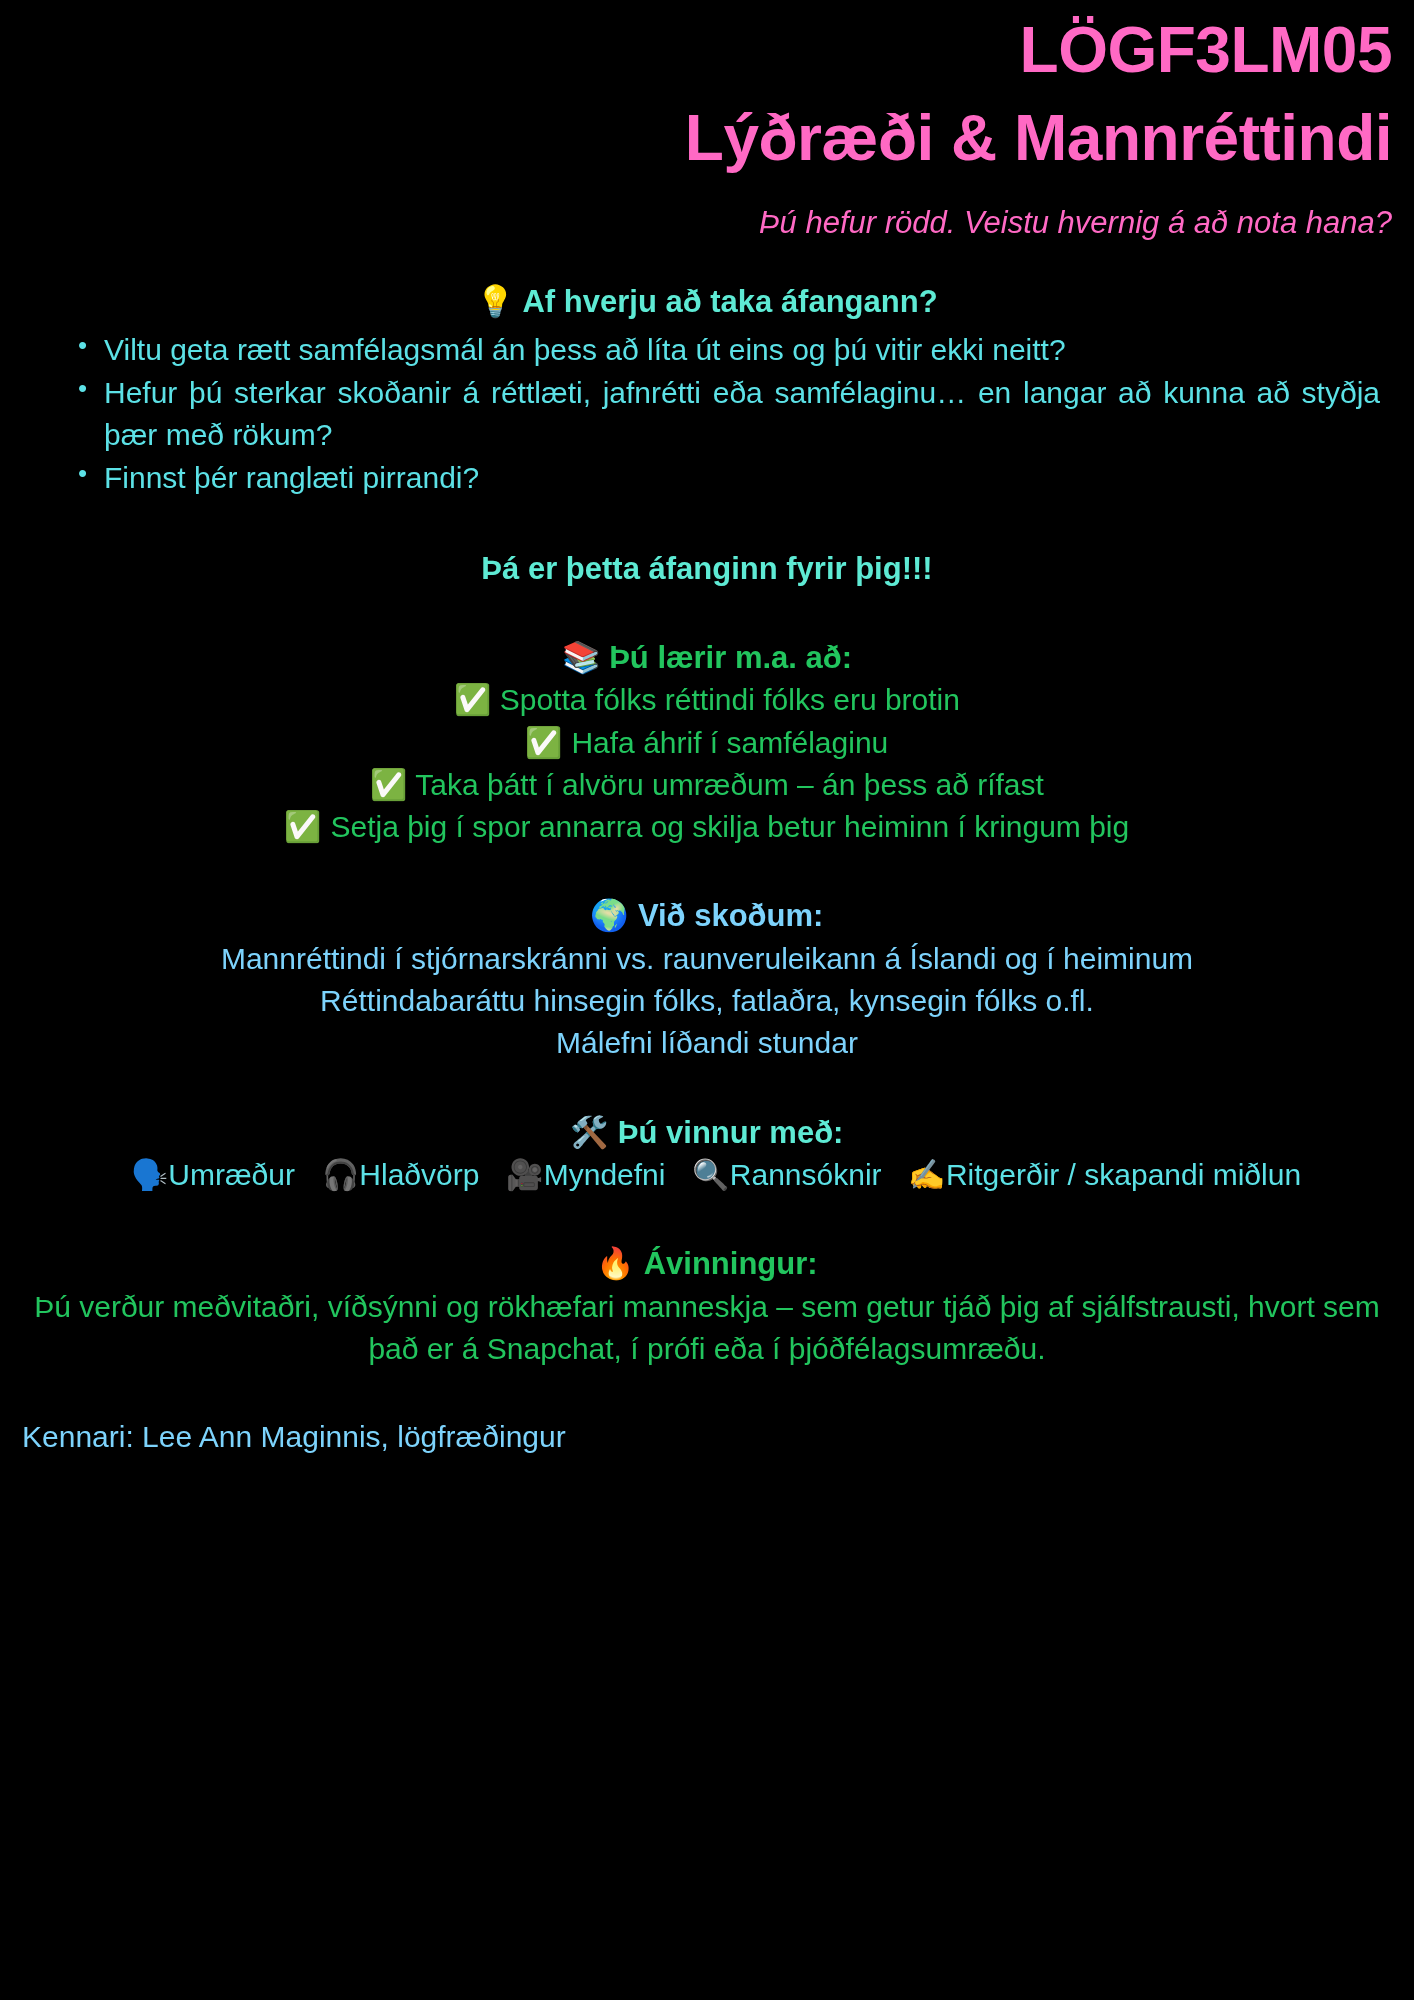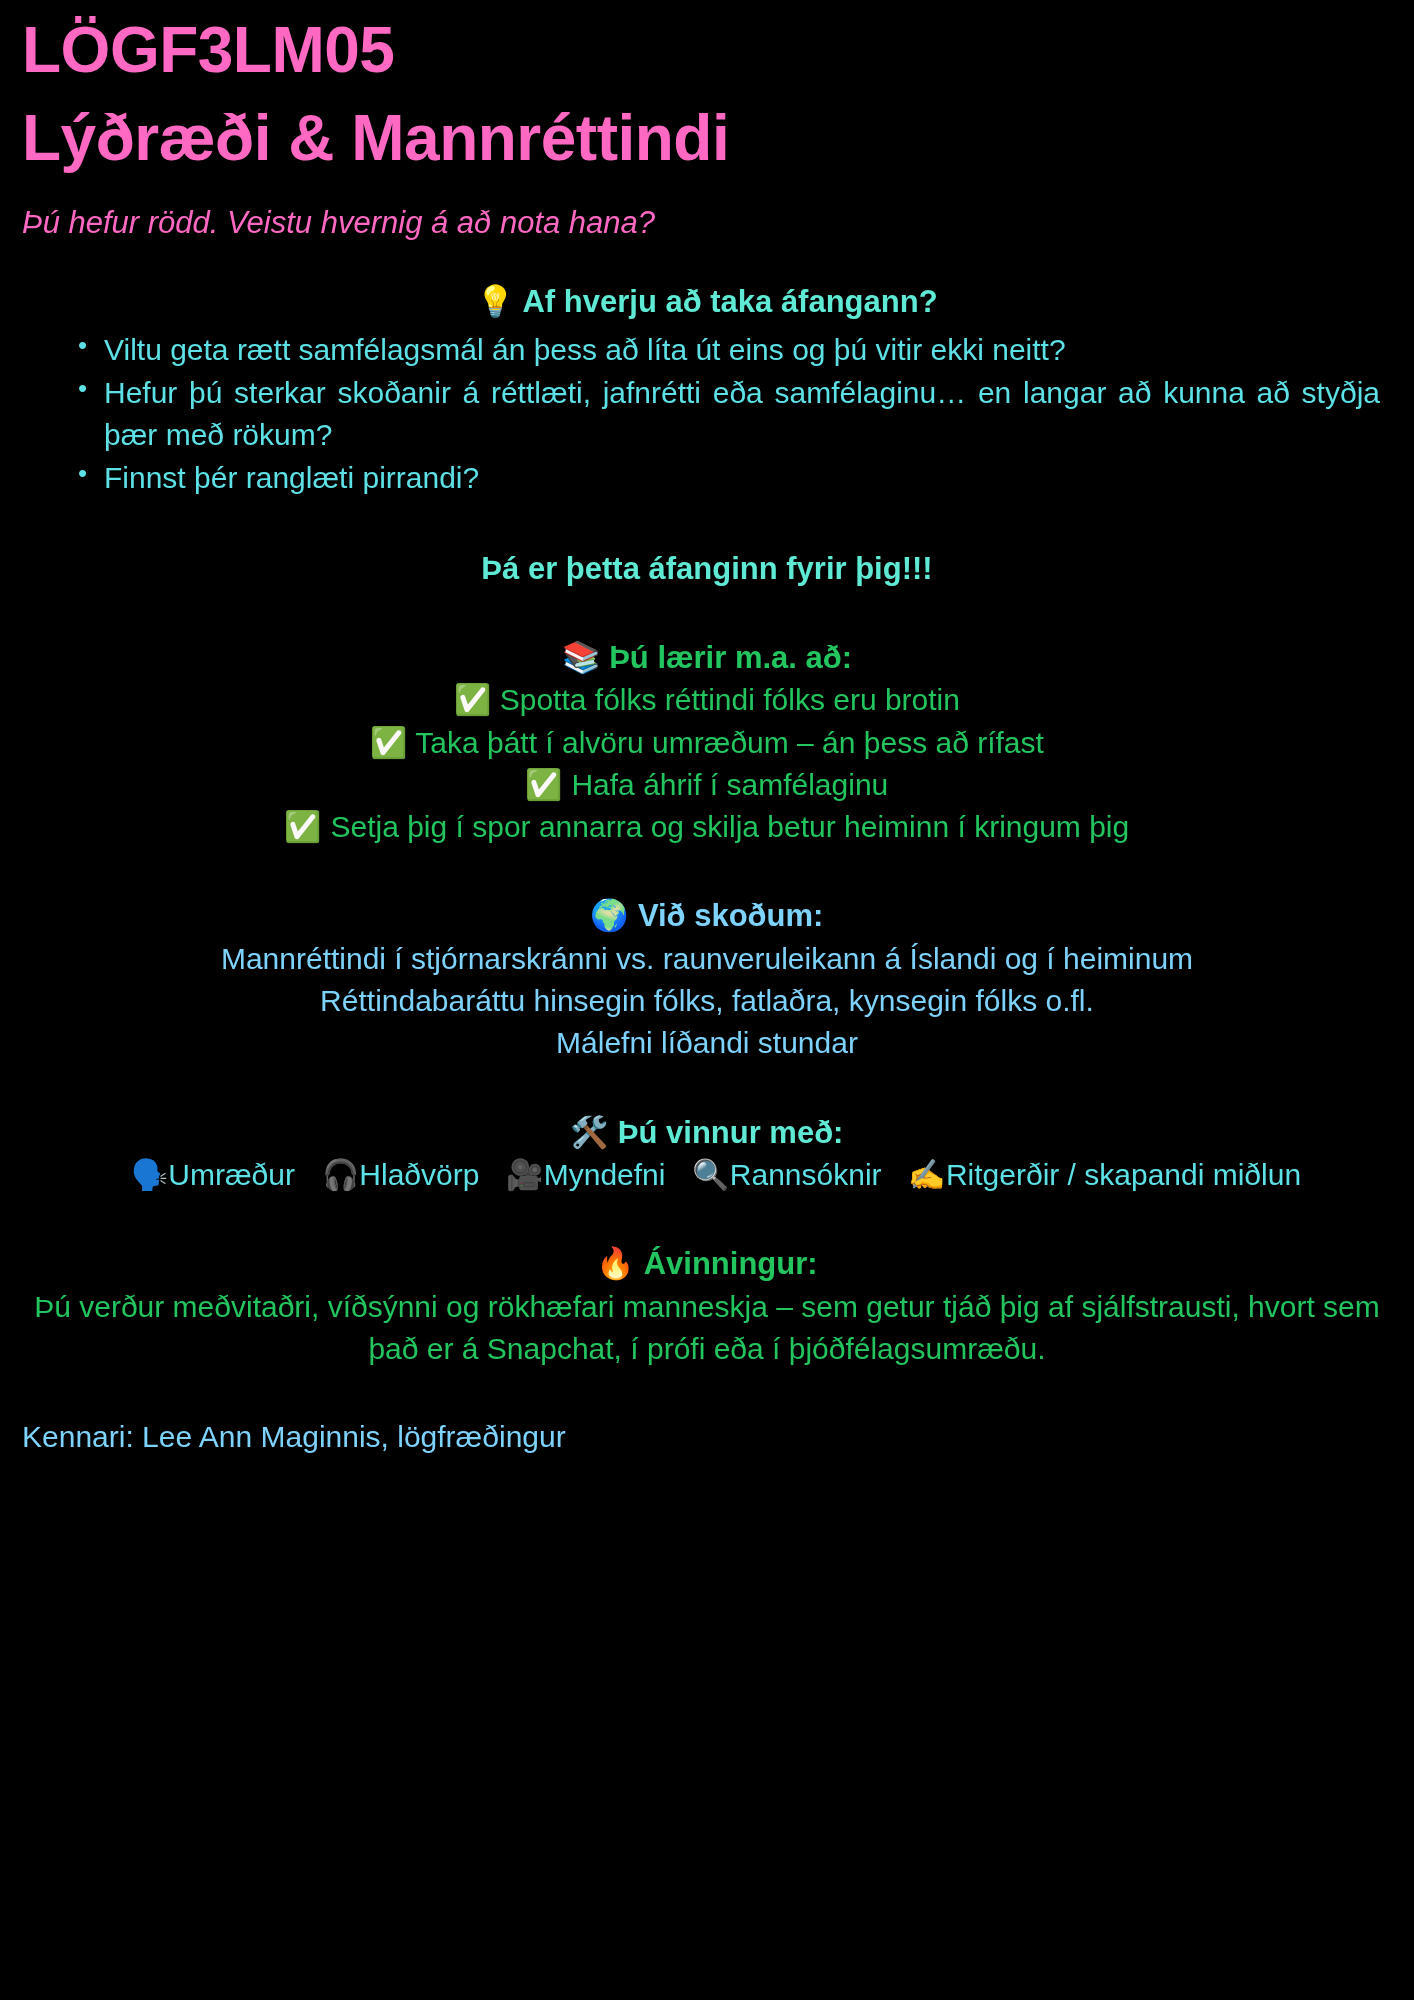--- a/index.html
+++ b/index.html
@@ -20,21 +20,21 @@
     width: 1414px;
     height: 2000px;
     box-sizing: border-box;
     padding: 0 22px;
     background: #000000;
     position: relative;
   }
 
   
   .title-block {
-    text-align: left;
+    text-align: right;
     padding-top: 6px;
   }
   .title-line {
     color: #FF69C4;
     font-weight: bold;
     font-size: 64px;
     line-height: 1.38;
     letter-spacing: -0.5px;
   }
   .subtitle {
@@ -148,25 +148,25 @@
     <span>Þú lærir m.a. að:</span>
   </div>
 
   <div class="list-center">
     <p class="green">
       <span class="emoji">✅</span>
       <span>Spotta fólks réttindi fólks eru brotin</span>
     </p>
     <p class="green">
       <span class="emoji">✅</span>
+      <span>Hafa áhrif í samfélaginu</span>
+    </p>
+    <p class="green">
+      <span class="emoji">✅</span>
       <span>Taka þátt í alvöru umræðum – án þess að rífast</span>
-    </p>
-    <p class="green">
-      <span class="emoji">✅</span>
-      <span>Hafa áhrif í samfélaginu</span>
     </p>
     <p class="green">
       <span class="emoji">✅</span>
       <span>Setja þig í spor annarra og skilja betur heiminn í kringum þig</span>
     </p>
   </div>
 
   <div class="spacer-lg"></div>
 
   <div class="sec-heading pink">

